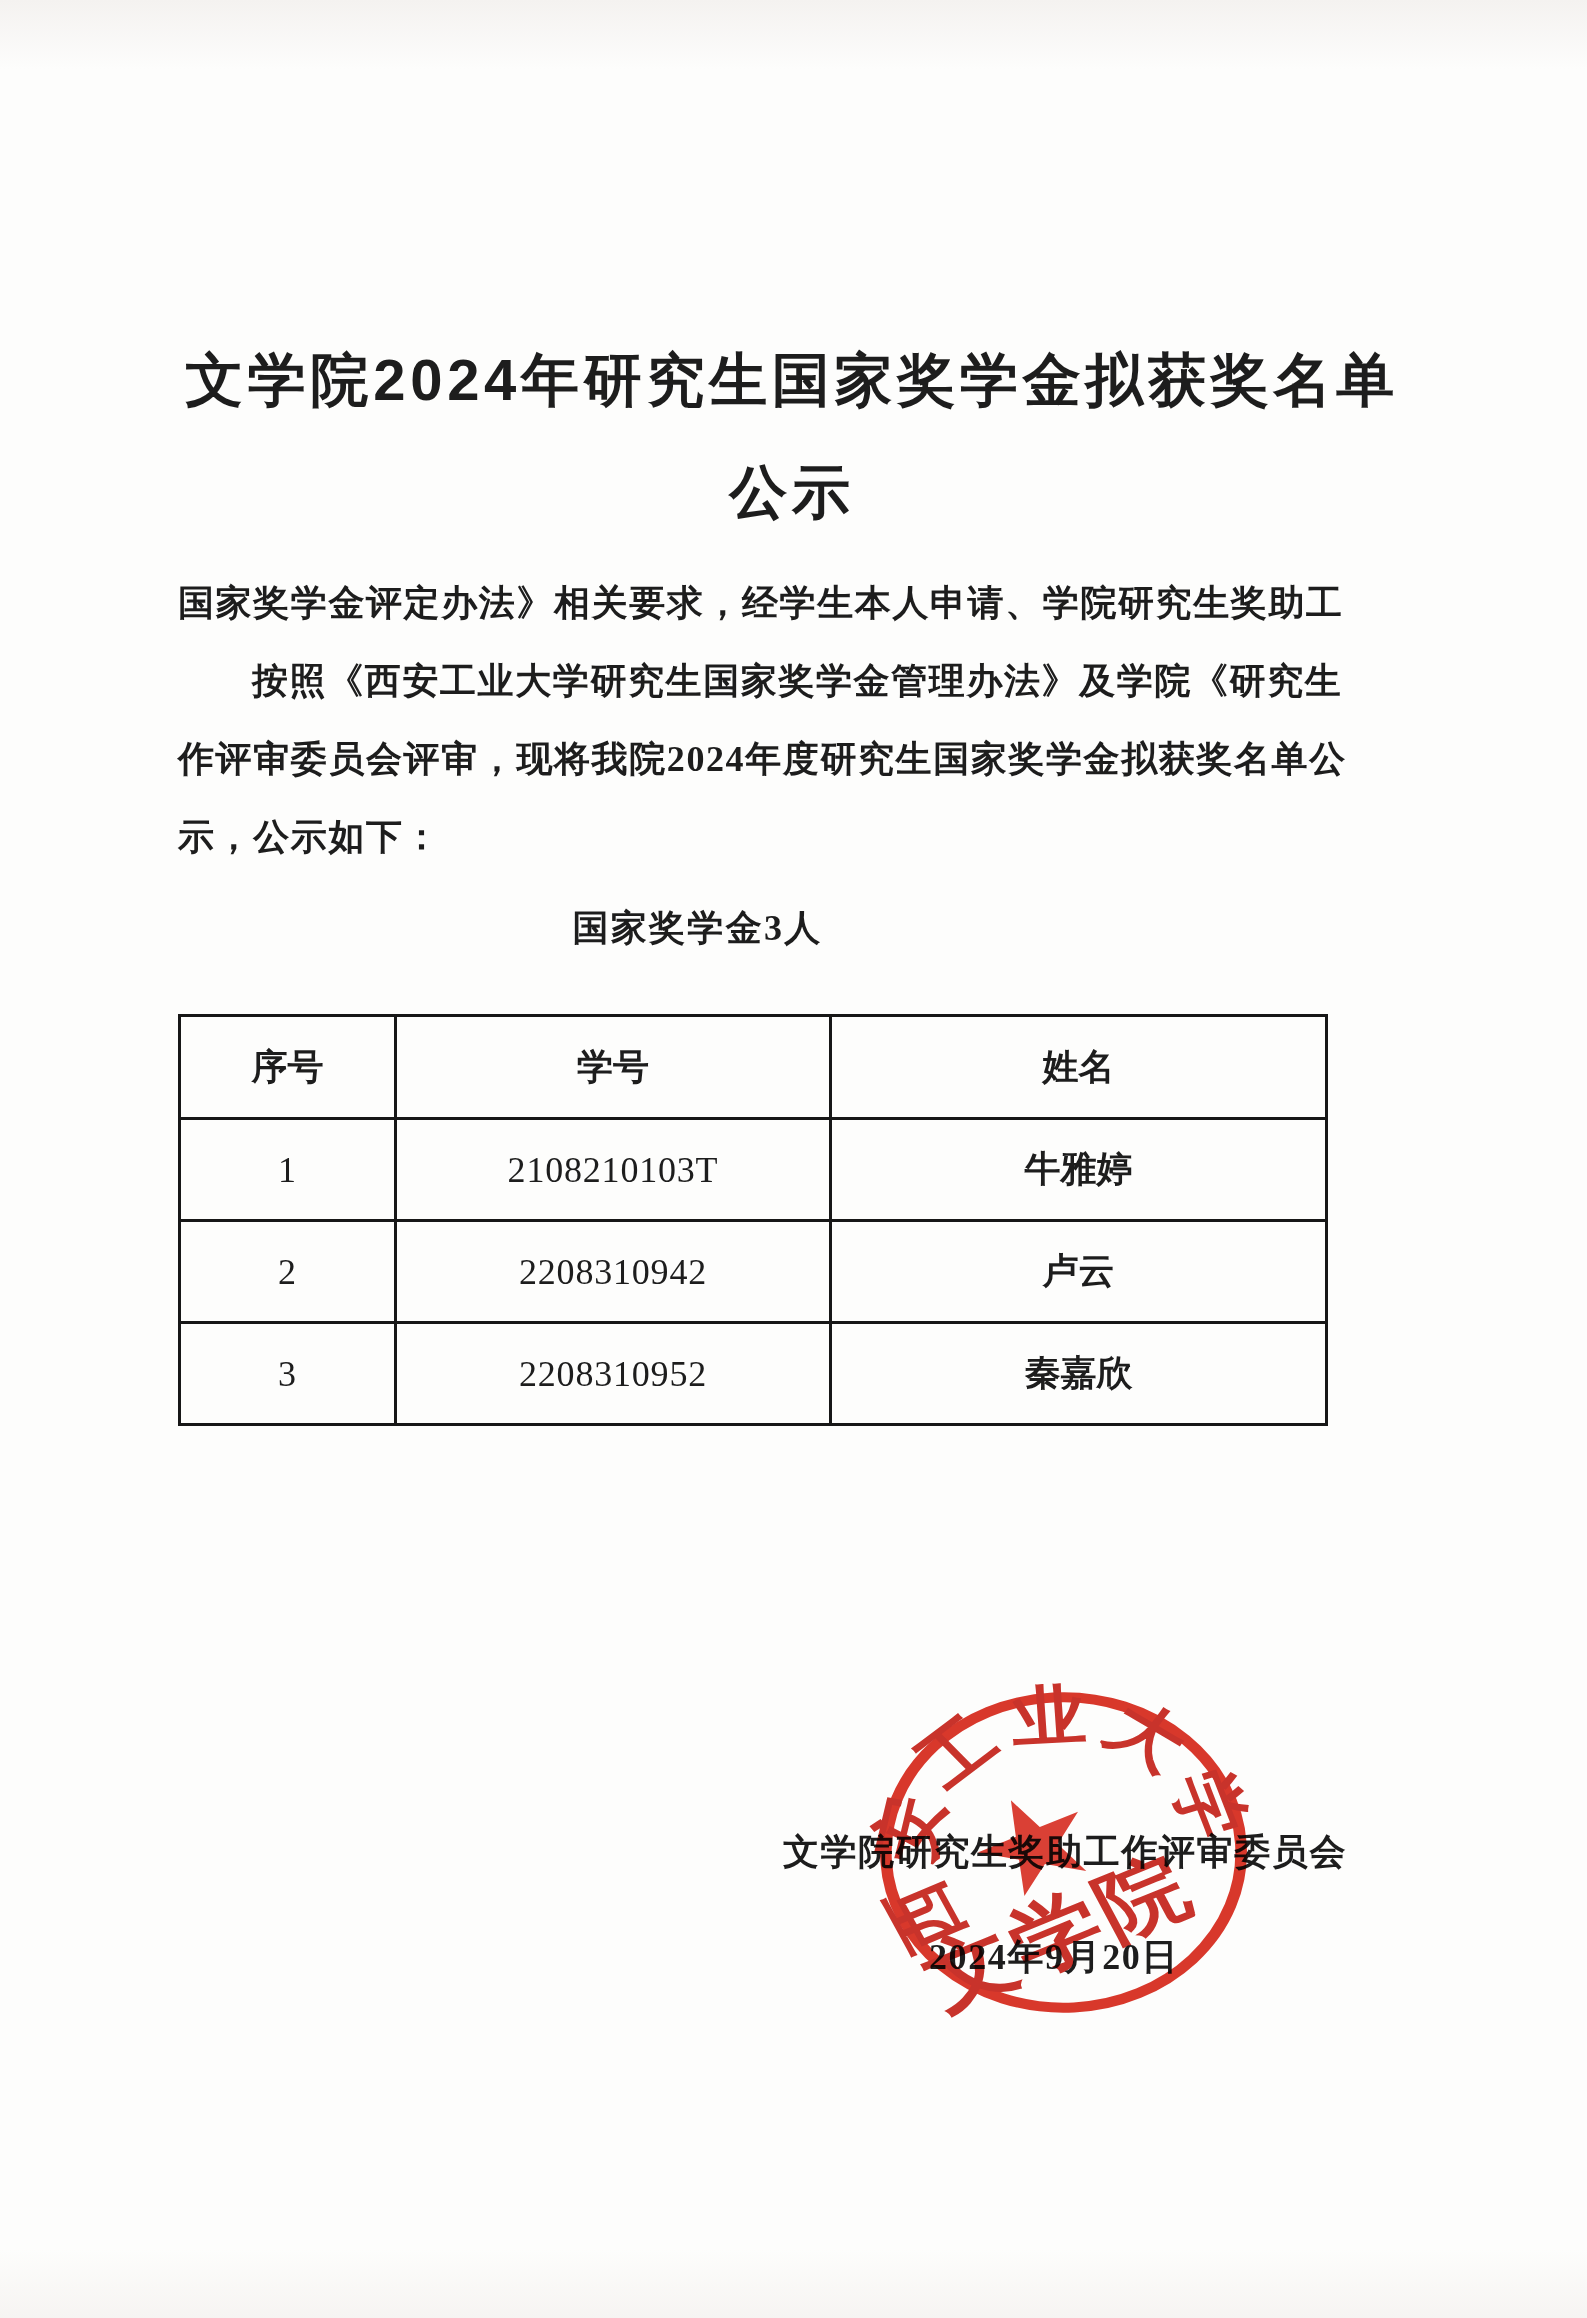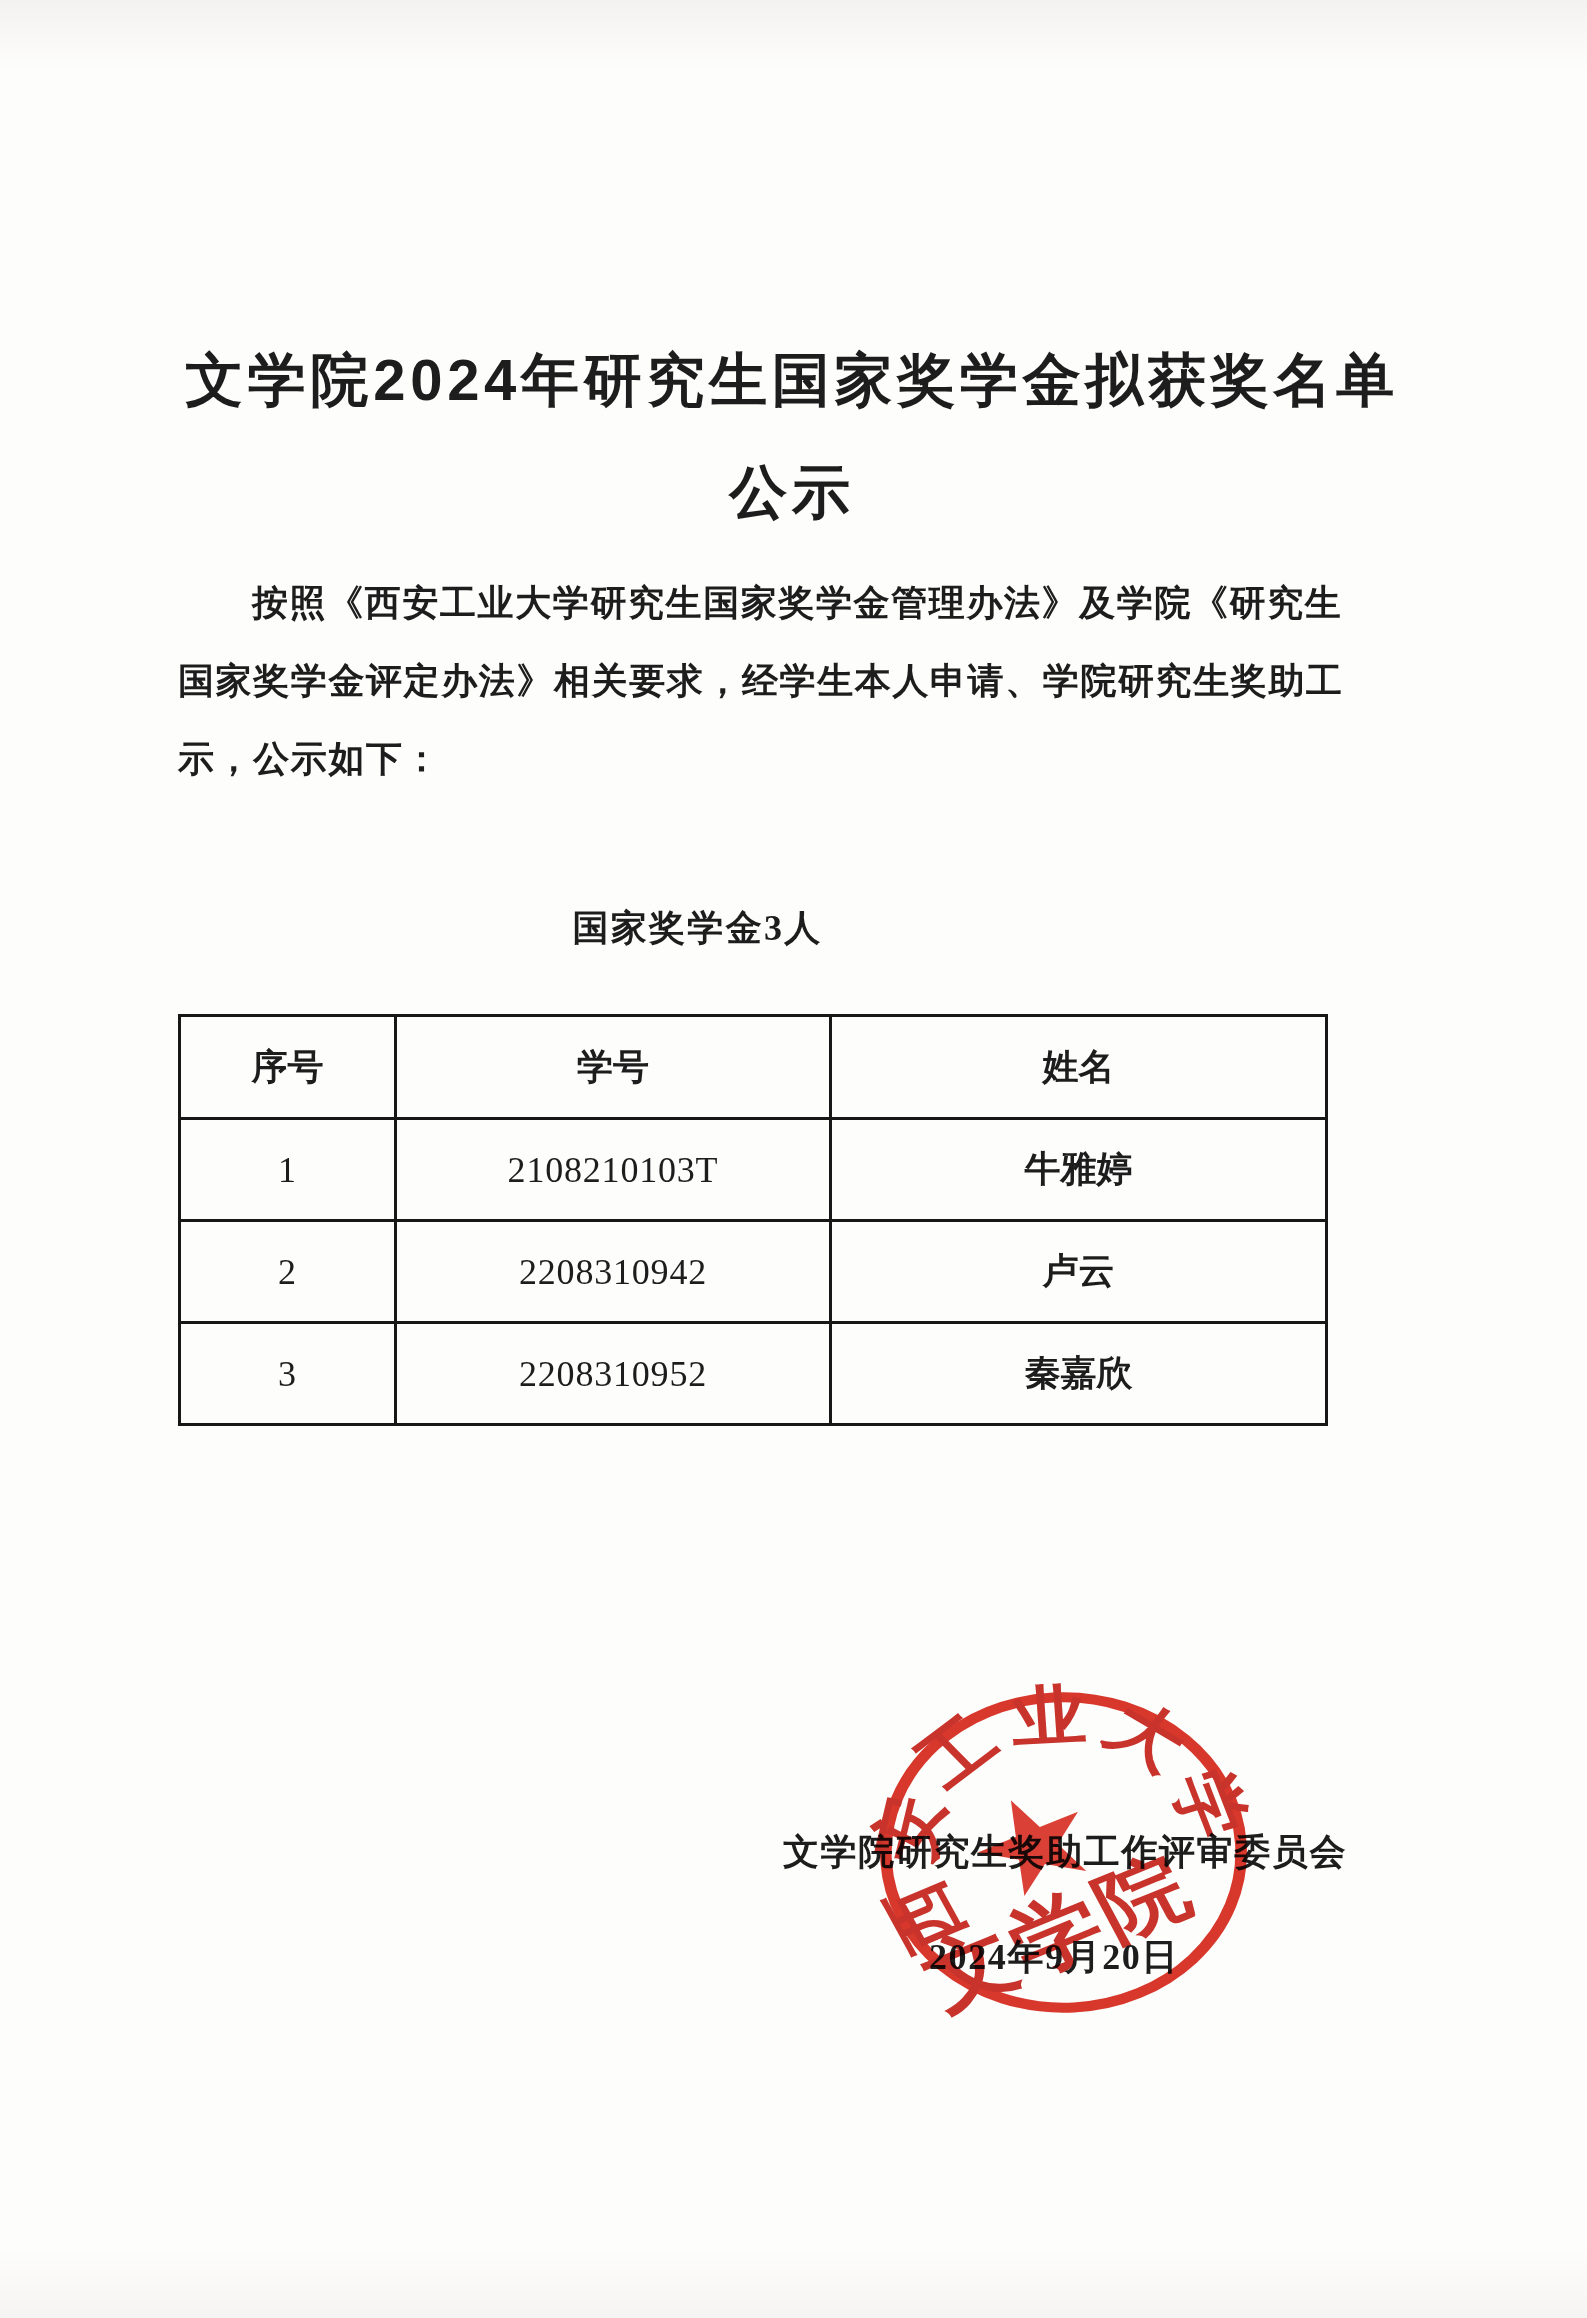--- a/index.html
+++ b/index.html
@@ -69,22 +69,23 @@
 </style>
 </head>
 <body>
 
 <div class="page">
 
   <h1 class="title title-1">文学院2024年研究生国家奖学金拟获奖名单</h1>
   <h1 class="title title-2">公示</h1>
 
   <div class="para intro">
+    <div class="line">国家奖学金评定办法》相关要求，经学生本人申请、学院研究生奖助工</div>
     <div class="line indent">按照《西安工业大学研究生国家奖学金管理办法》及学院《研究生</div>
-    <div class="line">国家奖学金评定办法》相关要求，经学生本人申请、学院研究生奖助工</div>
+    <div class="line">作评审委员会评审，现将我院2024年度研究生国家奖学金拟获奖名单公</div>
     <div class="line">示，公示如下：</div>
   </div>
 
   <div class="section-heading">国家奖学金3人</div>
 
   <table class="award-table">
     <thead>
       <tr>
         <th class="col-serial">序号</th>
         <th class="col-id">学号</th>

